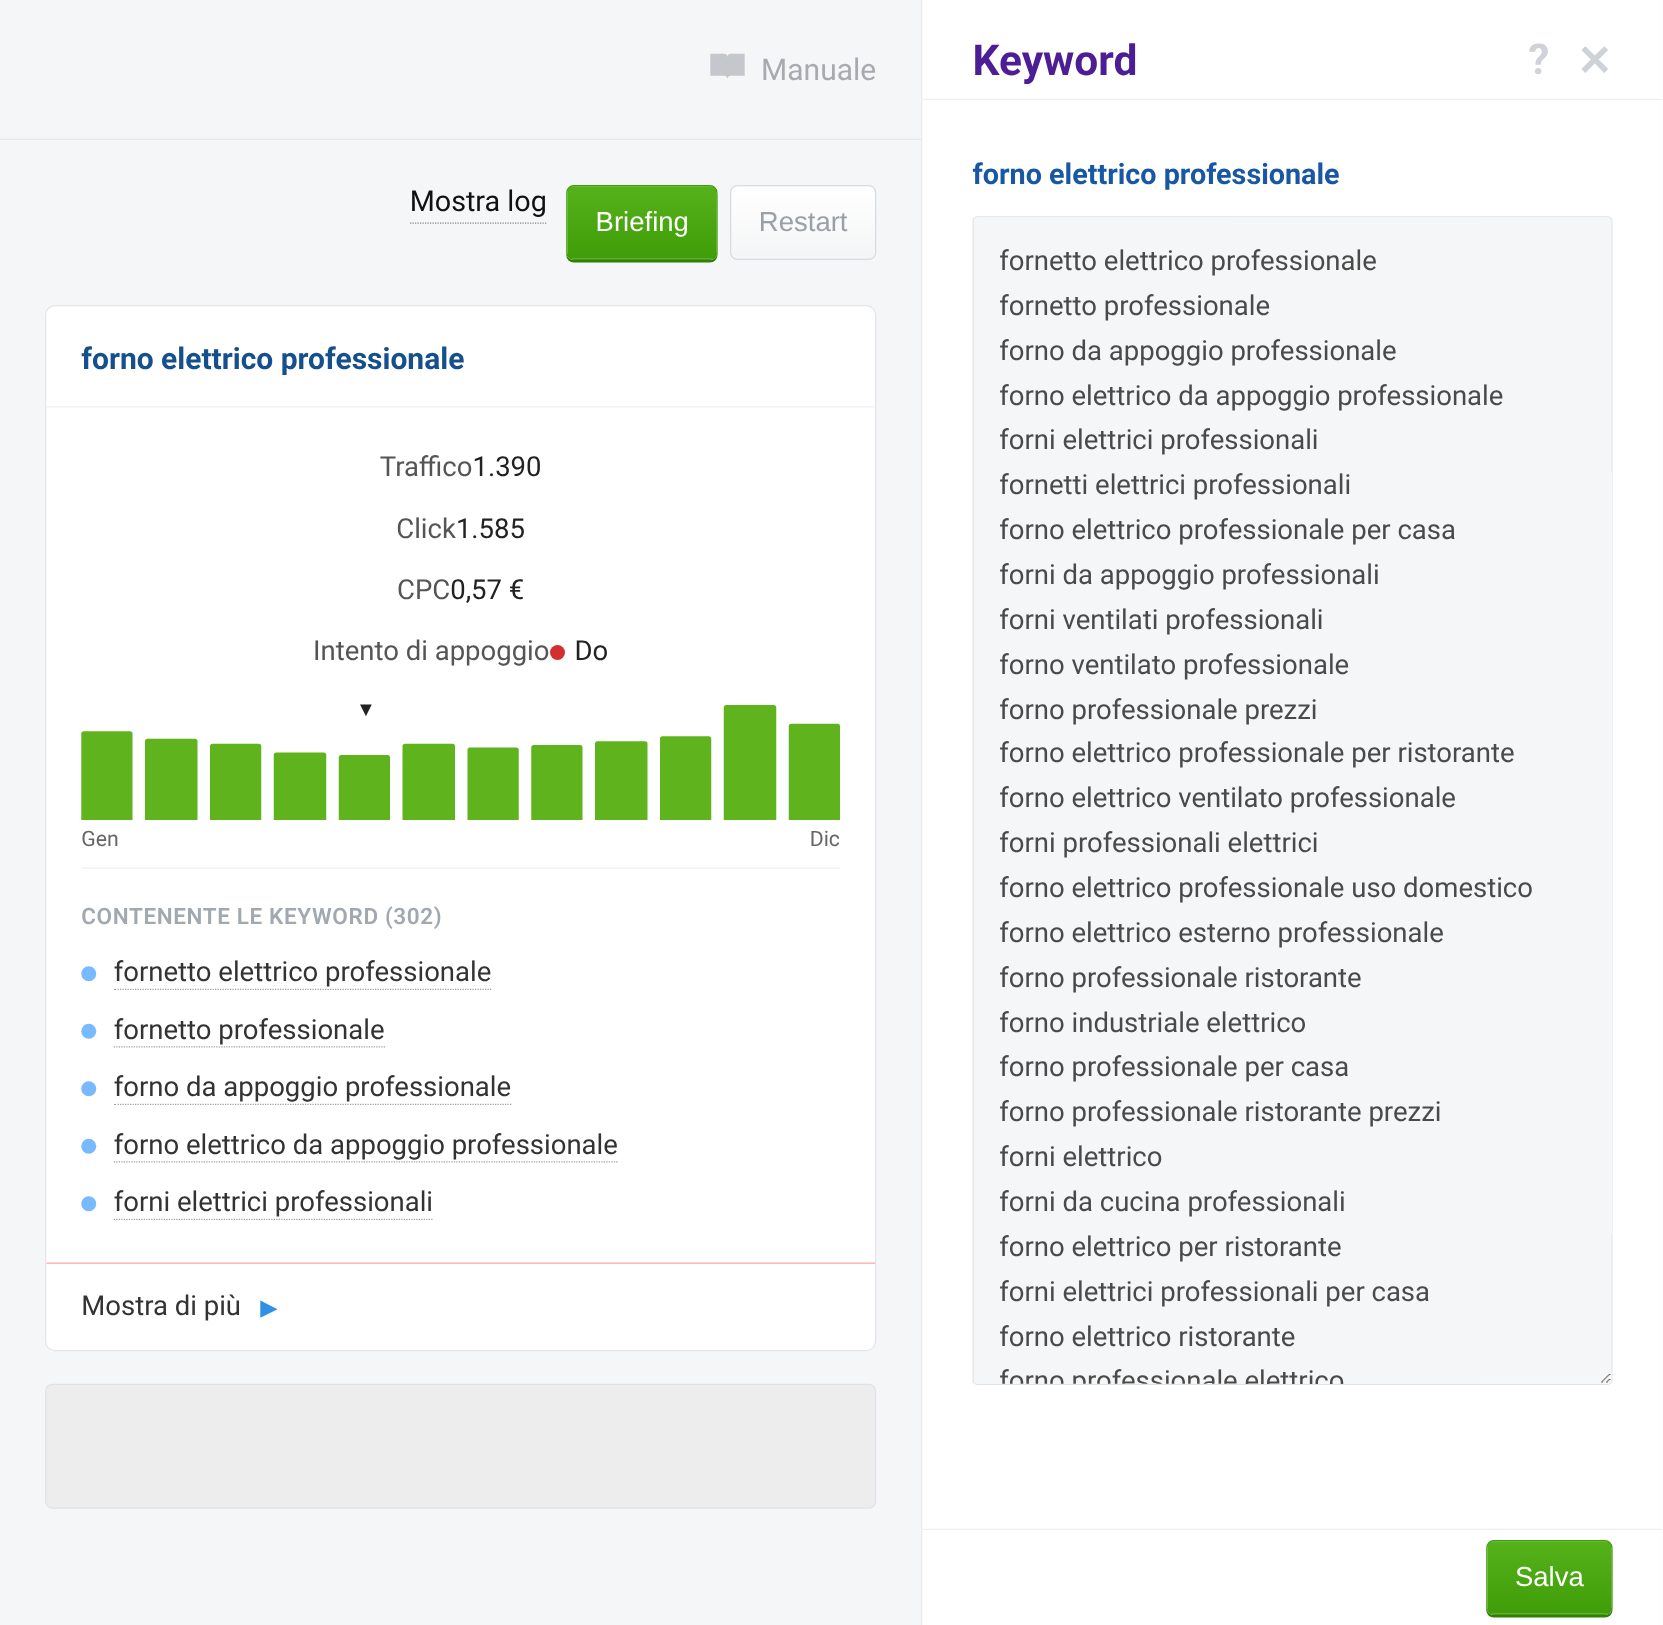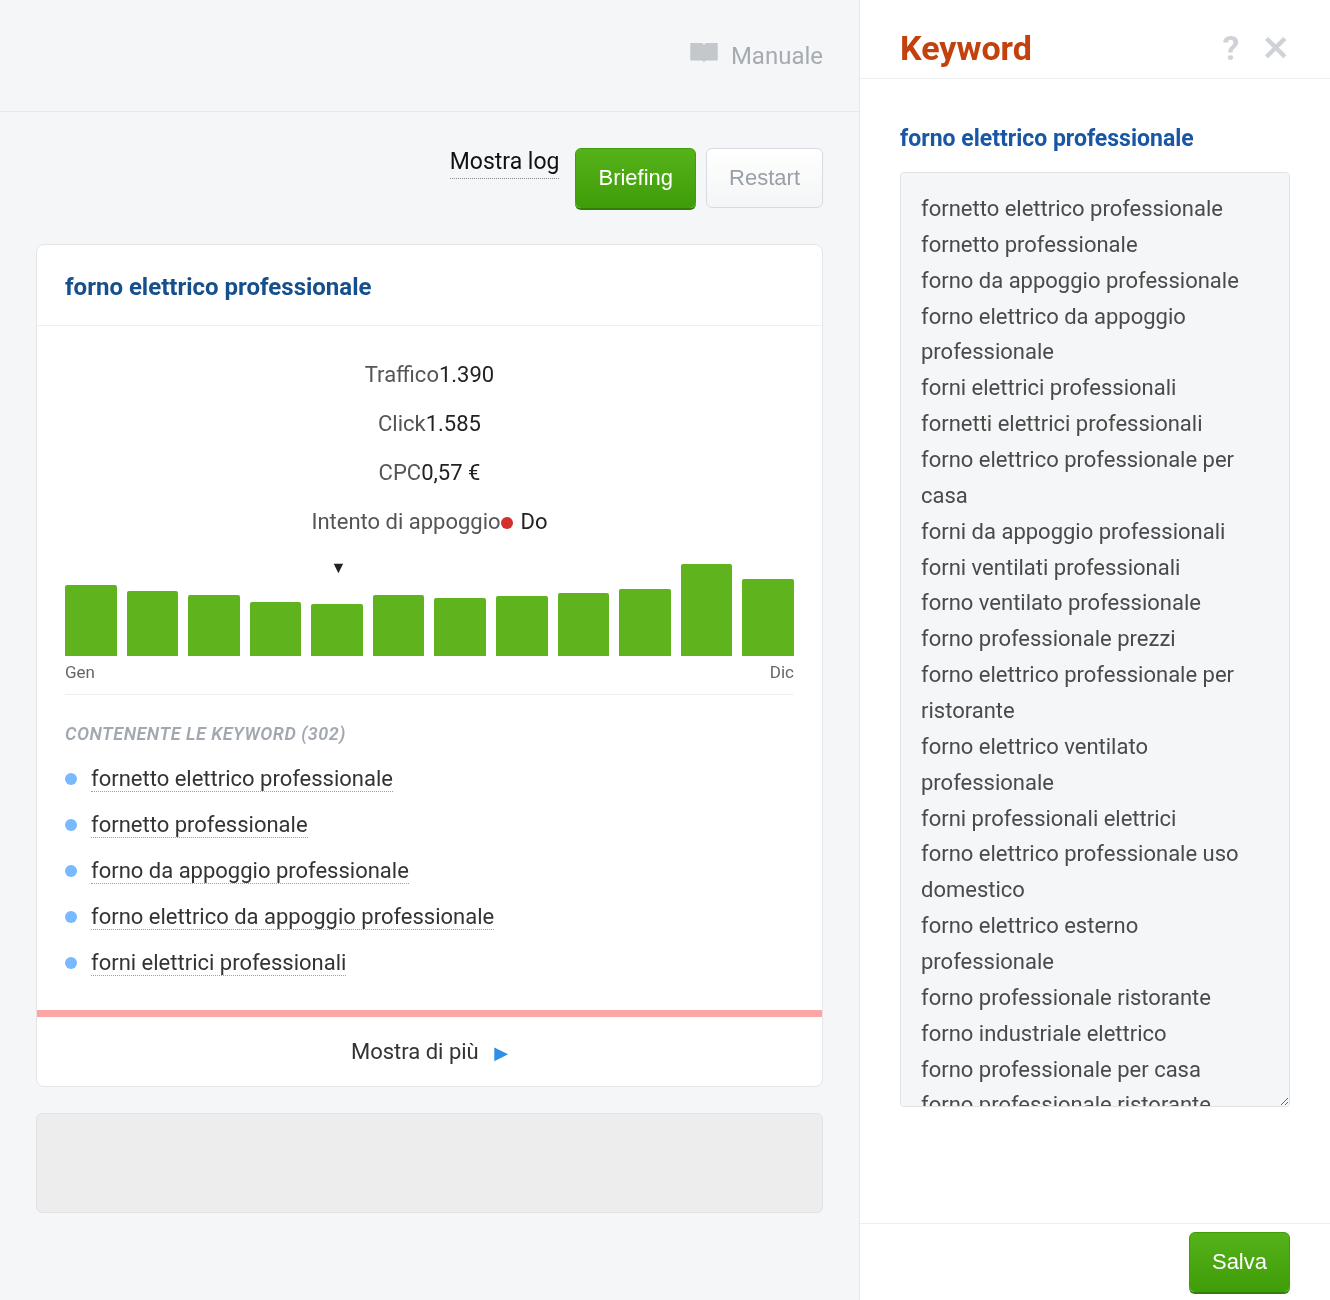--- a/index.html
+++ b/index.html
@@ -6,21 +6,21 @@
   body {
     font-family: -apple-system, BlinkMacSystemFont, "Segoe UI", Roboto, Helvetica, Arial, sans-serif;
     background: #ffffff;
     color: #333;
     width: 1330px;
     height: 1300px;
     overflow: hidden;
     display: flex;
   }
   .left-pane {
-    width: 860px;
+    width: 738px;
     background: #f5f6f7;
     border-right: 1px solid #e7e8ea;
     display: flex;
     flex-direction: column;
   }
   .right-pane {
     flex: 1;
     background: #ffffff;
     display: flex;
     flex-direction: column;
@@ -128,43 +128,42 @@
     font-size:17px;
     color:#666;
     margin-top:6px;
   }
   .section-label {
     padding: 28px 28px 6px 28px;
     font-size:18px;
     letter-spacing:0.5px;
     color:#a2a8b0;
     font-weight:600;
-    font-style:italic;
   }
   .kw-list { padding: 6px 28px 24px 28px;}
   .kw-item {
     display:flex;
     align-items:center;
     gap:14px;
     padding:10px 0;
     font-size:22px;
   }
   .bullet {
     width:12px;height:12px;border-radius:50%;
     background:#79b9ff;
     flex:0 0 auto;
   }
   .kw-link {
     color:#333;
     border-bottom:1px dotted #9aa0a7;
     cursor:pointer;
   }
   .card-footer {
-    border-top:7px solid #fca5a5;
-    text-align:center;
+    border-top:1px solid #fca5a5;
+    text-align:left;
     padding:22px 28px;
   }
   .more-link {
     font-size:22px;
     color:#333;
     cursor:pointer;
   }
   .more-link .chev { color:#2f90e6; margin-left:10px; font-size:18px;}
   .placeholder-card {
     margin: 0 36px 0 36px;
@@ -178,21 +177,21 @@
     display:flex;
     align-items:center;
     justify-content:space-between;
     padding: 28px 40px 10px 40px;
     border-bottom:1px solid #edeff1;
     margin-bottom: 22px;
   }
   .panel-title {
     font-size:34px;
     font-weight:700;
-    color:#c2410c;
+    color:#4c1d95;
   }
   .header-icons { display:flex; gap:22px; color:#cfd3d8; font-size:34px; }
   .header-icons span { cursor:pointer; font-weight:700; }
   .panel-body { padding: 0 40px; flex:1; overflow:hidden; display:flex; flex-direction:column; }
   .kw-title {
     font-size:23px;
     font-weight:700;
     color:#1857a4;
     margin: 24px 0 20px 0;
   }

